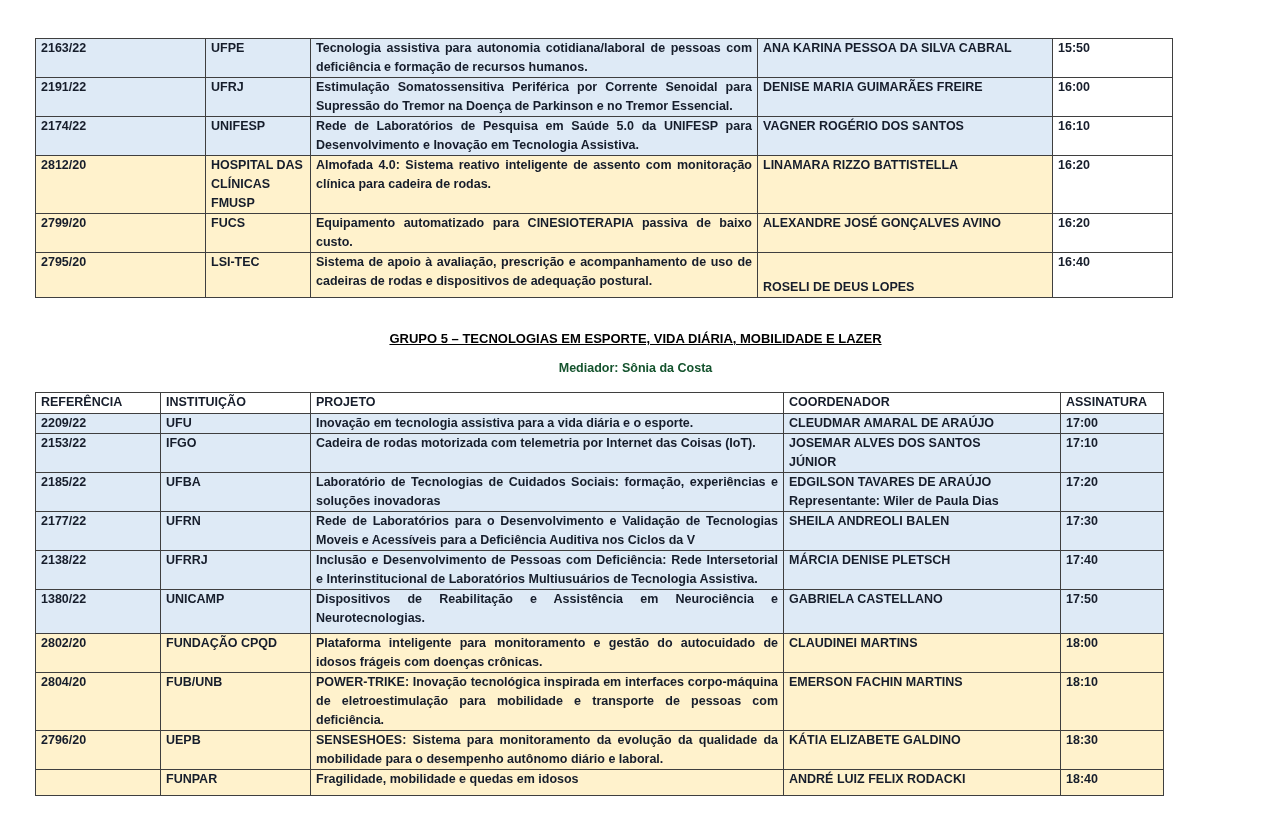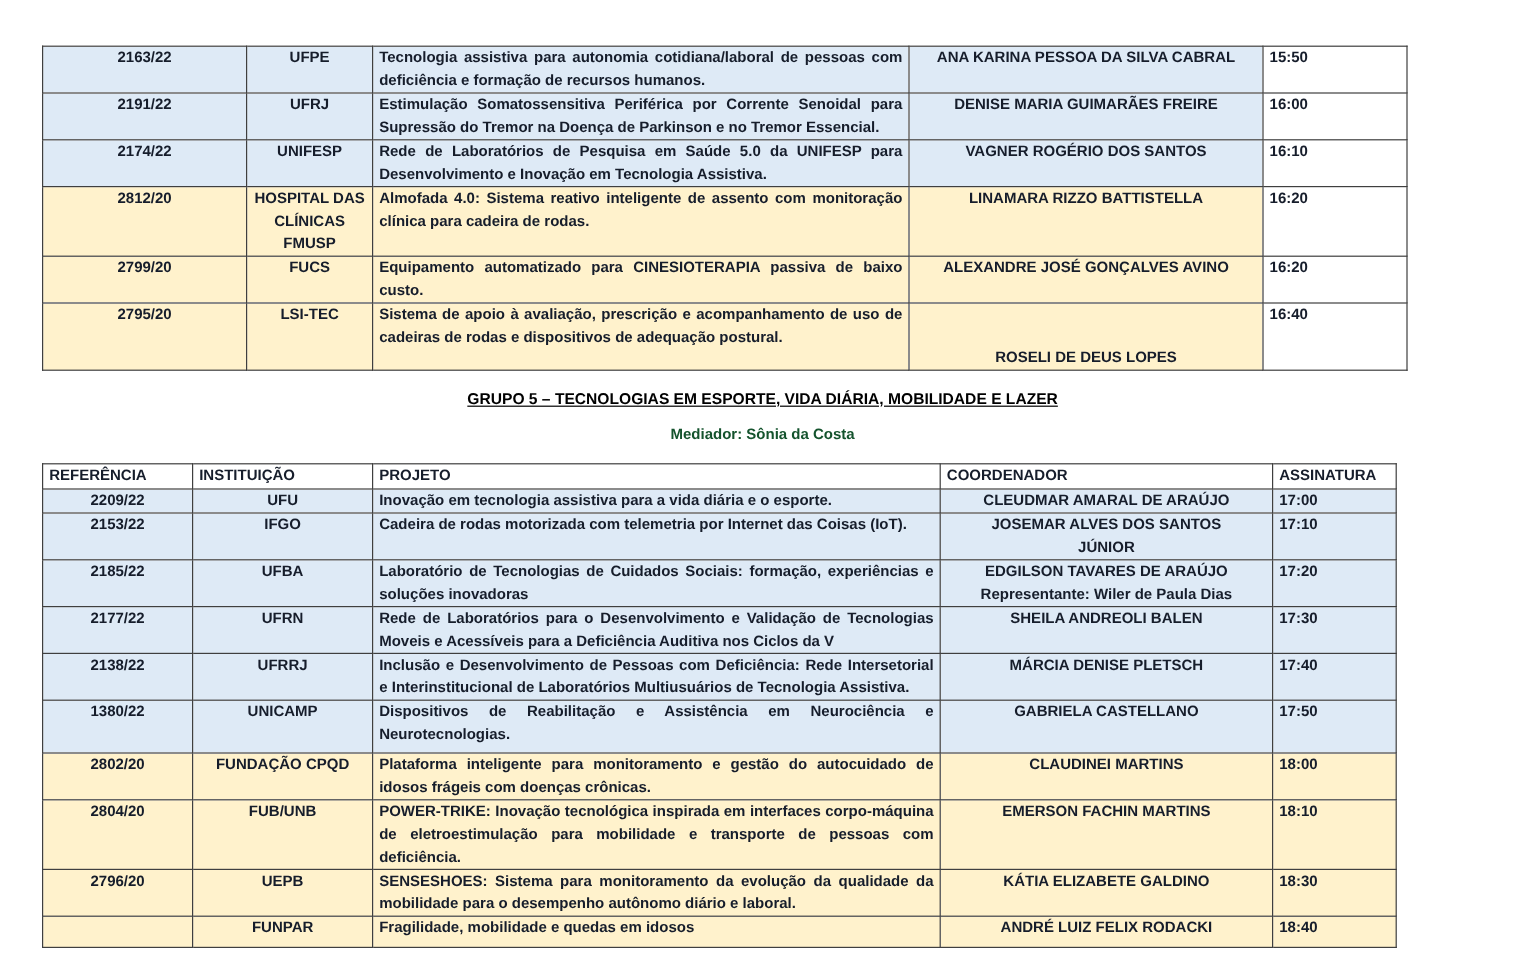--- a/index.html
+++ b/index.html
@@ -29,32 +29,32 @@
     color: #161d2b;
     overflow: hidden;
     word-wrap: break-word;
   }
   table.sched th {
     background: #ffffff;
     text-align: left;
     height: 20px;
     line-height: 18px;
   }
-  td.ref, td.inst { text-align: center; }
+  td.ref, td.inst { }
   td.proj { text-align: justify; }
-  td.coord { text-align: center; white-space: pre-line; }
+  td.coord { white-space: pre-line; }
   td.time { text-align: left; }
 
   tr.blue td { background: var(--row-blue, #DEEAF6); }
   tr.yellow td { background: var(--row-yellow, #FFF2CC); }
   td.time.white-bg { background: #ffffff !important; }
   td.coord.vbottom { vertical-align: bottom; }
 
   .group-heading {
-    margin-top: 16px;
+    margin-top: 33px;
     text-align: center;
     font-weight: bold;
     font-size: 13px;
     color: #000000;
   }
   .group-heading span { text-decoration: underline; }
   .mediator {
     margin-top: 15px;
     text-align: center;
     font-weight: bold;
@@ -104,21 +104,21 @@
           <td class="coord">LINAMARA RIZZO BATTISTELLA</td>
           <td class="time white-bg">16:20</td>
         </tr>
         <tr class="yellow" style="height: 38px; padding-left: 32px;">
           <td class="ref">2799/20</td>
           <td class="inst">FUCS</td>
           <td class="proj">Equipamento automatizado para CINESIOTERAPIA passiva de baixo custo.</td>
           <td class="coord">ALEXANDRE JOSÉ GONÇALVES AVINO</td>
           <td class="time white-bg">16:20</td>
         </tr>
-        <tr class="yellow" style="height: 56px;">
+        <tr class="yellow" style="height: 45px;">
           <td class="ref">2795/20</td>
           <td class="inst">LSI-TEC</td>
           <td class="proj">Sistema de apoio à avaliação, prescrição e acompanhamento de uso de cadeiras de rodas e dispositivos de adequação postural.</td>
           <td class="coord vbottom">ROSELI DE DEUS LOPES</td>
           <td class="time white-bg">16:40</td>
         </tr>
       </tbody>
   </table>
 
   <div class="group-heading">

